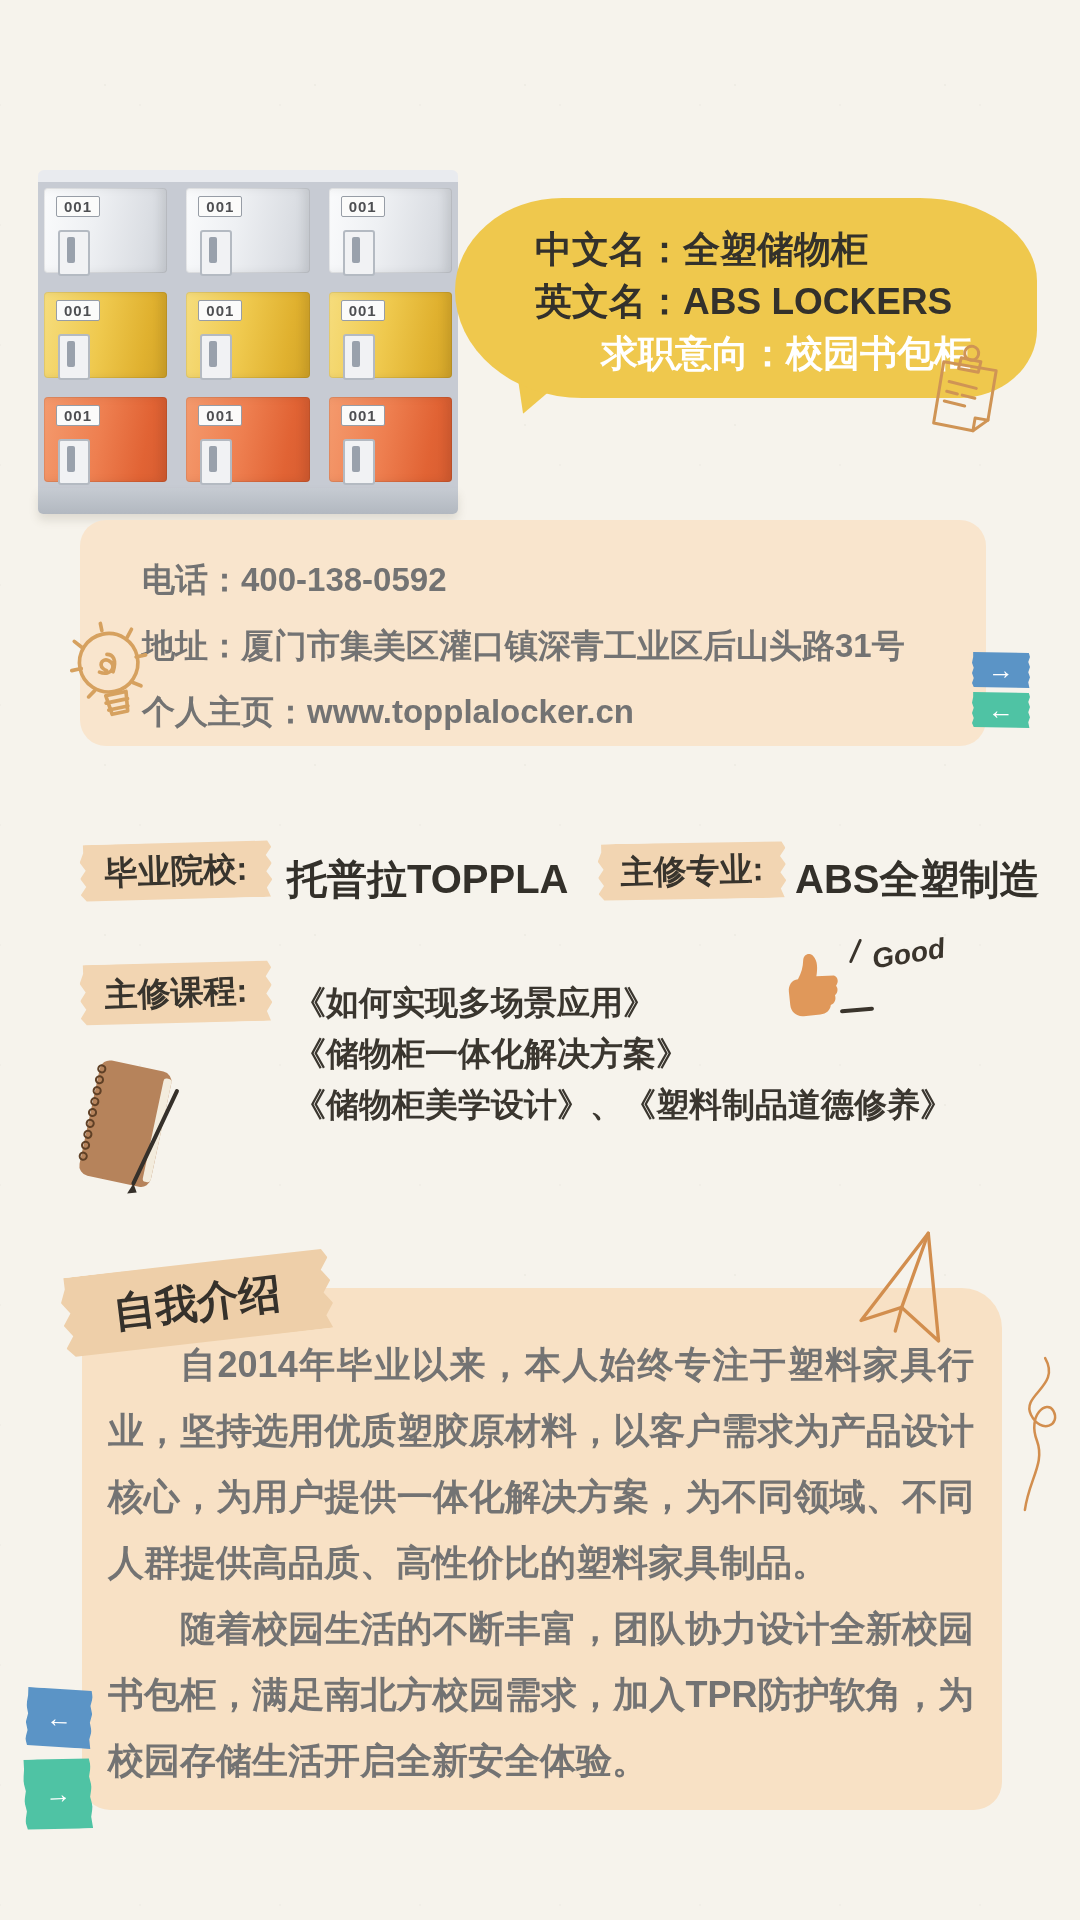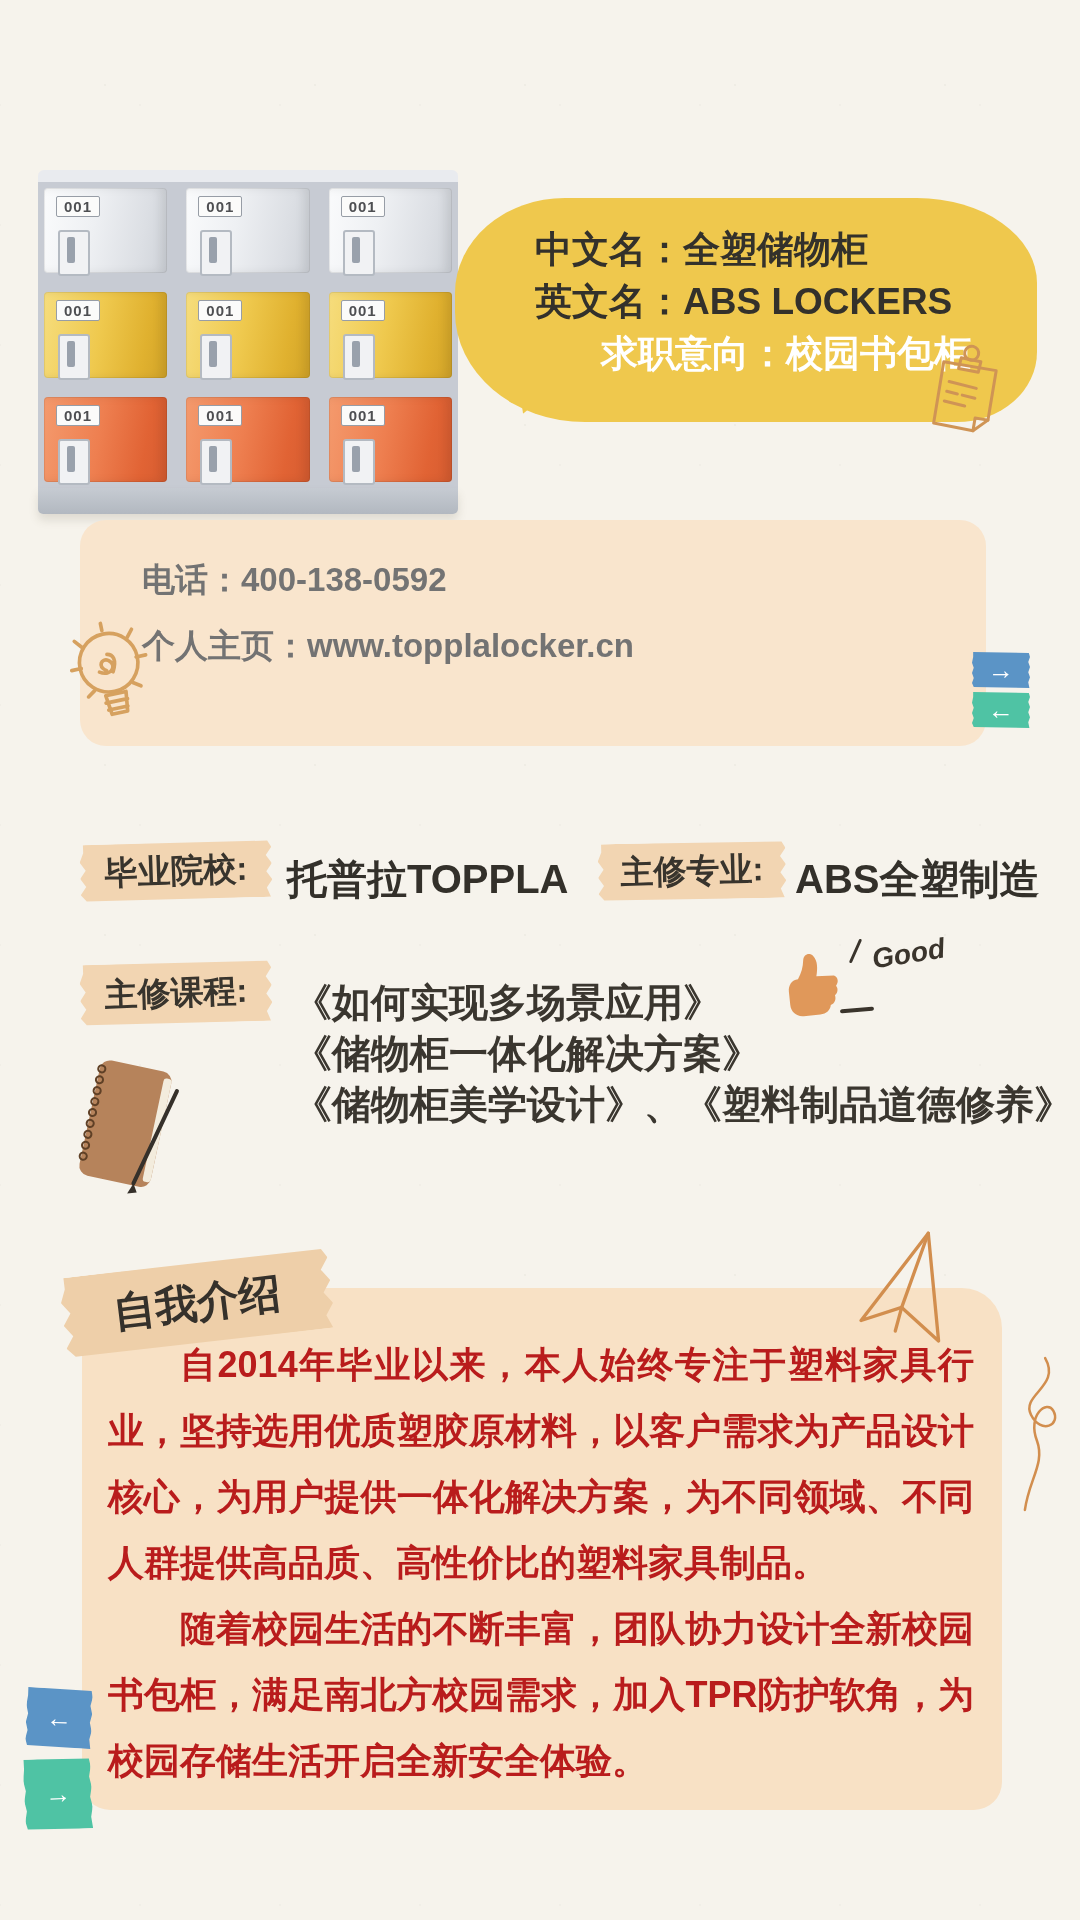--- a/index.html
+++ b/index.html
@@ -23,21 +23,21 @@
   .door{position:relative;border-radius:4px;box-shadow:inset 0 0 0 1px rgba(0,0,0,.07), inset -6px 0 10px rgba(0,0,0,.08);}
   .door.gray{background:linear-gradient(100deg,#fafbfc 0%,#eef0f3 40%,#dcdfe4 78%,#cfd3d9 100%);}
   .door.yellow{background:linear-gradient(100deg,#f6dd7d 0%,#efc94e 45%,#e0b12f 80%,#d2a428 100%);}
   .door.orange{background:linear-gradient(100deg,#f49a6d 0%,#ee7f50 45%,#e16334 80%,#d65c30 100%);}
   .tag{position:absolute;left:12px;top:8px;background:#fbfbfa;border:1px solid #979da6;color:#4e4f52;font-size:15px;font-weight:700;padding:1px 7px;border-radius:2px;letter-spacing:1px;}
   .handle{position:absolute;left:14px;top:42px;width:28px;height:42px;background:#f1f2f4;border:2px solid #b4bac2;border-radius:3px;}
   .handle::after{content:"";position:absolute;left:7px;top:5px;width:8px;height:26px;background:#99a1ac;border-radius:2px;}
   .locker-base{position:absolute;left:0;top:318px;width:100%;height:26px;background:linear-gradient(#c6cbd2,#b2b8c0);border-radius:0 0 5px 5px;box-shadow:0 6px 10px rgba(90,80,60,.15);}
 
   
-  .bubble{left:455px;top:198px;width:582px;height:224px;background:#efc84d;
+  .bubble{left:455px;top:198px;width:582px;height:200px;background:#efc84d;
     border-radius:110px 120px 80px 130px / 95px 85px 70px 110px;
     padding:26px 0 0 80px;box-sizing:border-box;}
   .b-line{font-size:37px;font-weight:700;line-height:52px;color:#33312b;white-space:nowrap;}
   .b-line.white{color:#ffffff;text-align:center;}
   .bubble-tail{left:505px;top:352px;width:82px;height:64px;background:#efc84d;
     clip-path:polygon(6% 0,100% 0,26% 100%);transform:rotate(6deg);}
 
   
   .contact-card{left:80px;top:520px;width:906px;height:226px;background:#f9e5cd;border-radius:26px;
     padding:27px 6px 0 62px;box-sizing:border-box;}
@@ -52,40 +52,40 @@
   .major-label{left:598px;top:842px;width:188px;height:58px;transform:rotate(-1.5deg);}
   .courses-label{left:80px;top:962px;width:192px;height:62px;transform:rotate(-2deg);}
   .intro-label{left:62px;top:1262px;width:270px;height:82px;transform:rotate(-7deg);background:#eecfa9;font-size:42px;font-weight:700;color:#35312b;}
 
   .value{font-size:40px;font-weight:700;color:#33302a;white-space:nowrap;}
   .school-value{left:287px;top:852px;}
   .major-value{left:795px;top:852px;}
 
   
   .courses{left:293px;top:977px;}
-  .course-line{font-size:39px;font-weight:700;line-height:51px;color:#3a362f;white-space:nowrap;}
+  .course-line{font-size:33px;font-weight:700;line-height:51px;color:#3a362f;white-space:nowrap;}
 
   
   .arrow-tape{width:58px;height:36px;color:#fff;font-size:26px;font-weight:700;line-height:36px;}
   .arrow-tape.blue{background:#5b94c6;}
   .arrow-tape.teal{background:#4fc3a4;}
   .tape-r1{left:972px;top:652px;}
   .tape-r2{left:972px;top:692px;}
   .tape-l1{left:26px;top:1688px;width:66px;height:60px;transform:rotate(2deg);}
   .tape-l2{left:24px;top:1758px;width:68px;height:72px;transform:rotate(-3deg);}
 
   
   .good-text{left:872px;top:938px;font-size:28px;font-weight:700;font-style:italic;color:#3a342c;transform:rotate(-9deg);}
   .mark-slash{left:854px;top:938px;width:3px;height:26px;background:#3a342c;transform:rotate(24deg);border-radius:2px;}
   .mark-dash{left:840px;top:1008px;width:34px;height:4px;background:#3a342c;transform:rotate(-5deg);border-radius:2px;}
 
   
   .intro-box{left:82px;top:1288px;width:920px;height:522px;background:#f8e1c5;
     border-radius:30px 40px 28px 28px;padding:44px 28px 0 26px;box-sizing:border-box;}
-  .intro-box p{margin:0;text-indent:2em;font-size:36px;font-weight:700;line-height:66px;color:#b91c1c;text-align:justify;}
+  .intro-box p{margin:0;text-indent:2em;font-size:36px;font-weight:700;line-height:66px;color:#737373;text-align:justify;}
 
   svg.doodle{overflow:visible;}
 </style>
 </head>
 <body>
 
 <div class="abs locker">
   <div class="locker-lid"></div>
   <div class="locker-grid">
     <div class="door gray">
@@ -138,20 +138,21 @@
 <svg class="abs doodle" style="left:912px;top:336px;transform:rotate(14deg);" width="100" height="112" viewBox="0 0 100 110" fill="none" stroke="#cf9455" stroke-width="3" stroke-linecap="round" stroke-linejoin="round">
   <path d="M25 30 L78 26 L82 76 L70 90 L30 92 Z"></path>
   <path d="M82 76 L69 77 L70 90"></path>
   <circle cx="50" cy="15" r="7"></circle>
   <path d="M41 22 L61 21 L61 32 L41 33 Z"></path>
   <path d="M35 48 h28 M35 58 h11 M51 58 h13 M35 68 h21"></path>
 </svg>
 
 <div class="abs contact-card">
   <div class="c-line">电话：400-138-0592</div>
+  <div class="c-line">地址：厦门市集美区灌口镇深青工业区后山头路31号</div>
   <div class="c-line">个人主页：www.topplalocker.cn</div>
 </div>
 
 <svg class="abs doodle" style="left:70px;top:616px;transform:rotate(-12deg);" width="86" height="134" viewBox="0 0 70 110" fill="none" stroke="#d6a15f" stroke-width="3" stroke-linecap="round" stroke-linejoin="round">
   <circle cx="35" cy="38" r="24"></circle>
   <path d="M26 44 c9 6 16 -3 9 -8 c-5 -3 -10 3 -3 8 M37 46 c5 -9 3 -14 -2 -15"></path>
   <path d="M27 64 h17 l-2 16 h-13 Z M26 70 h18 M27 76 h16"></path>
   <path d="M35 5 v6 M11 15 l5 6 M59 15 l-5 6 M4 38 h8 M66 38 h-8 M13 62 l6 -4 M57 62 l-6 -4"></path>
 </svg>
 

